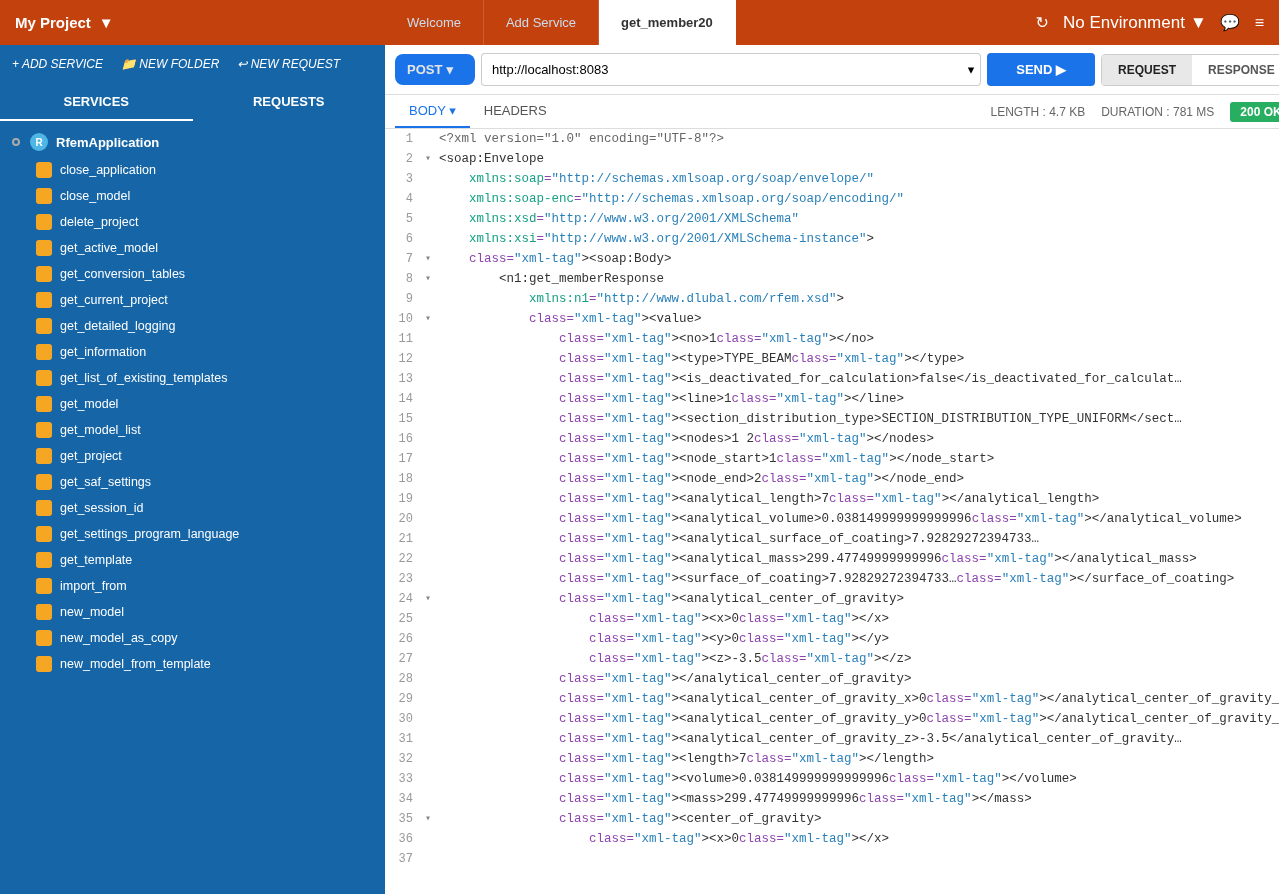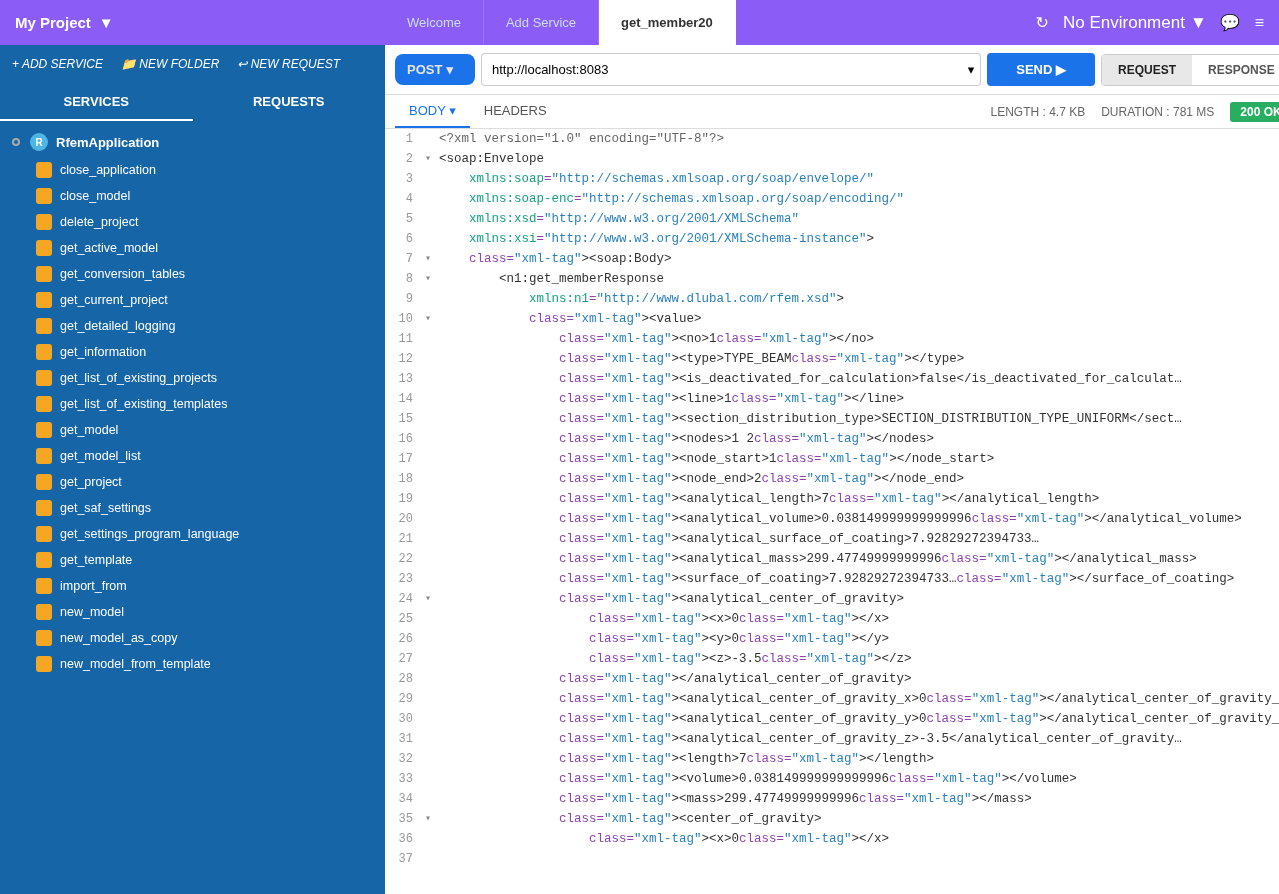--- a/index.html
+++ b/index.html
@@ -2,21 +2,21 @@
 <html><head>
   <meta charset="utf-8">
   <style>
     * { box-sizing: border-box; margin: 0; padding: 0; }
     body { font-family: 'Segoe UI', Arial, sans-serif; font-size: 13px; background: #f0f0f0; overflow: hidden; height: 894px; width: 1279px; }
 
     
     .top-bar {
       display: flex;
       align-items: center;
-      background: #8b5cf6;
+      background: #c2410c;
       height: 45px;
       width: 100%;
     }
     .project-title {
       color: white;
       font-size: 15px;
       font-weight: bold;
       padding: 0 10px 0 15px;
       display: flex;
       align-items: center;
@@ -407,41 +407,41 @@
           <div class="sidebar-item">
             <div class="service-icon"></div>
             <span>get_detailed_logging</span>
           </div>
           <div class="sidebar-item">
             <div class="service-icon"></div>
             <span>get_information</span>
           </div>
           <div class="sidebar-item">
             <div class="service-icon"></div>
-            <span>get_list_of_existing_projects</span>
-          </div>
-          <div class="sidebar-item">
-            <div class="service-icon"></div>
             <span>get_list_of_existing_templates</span>
           </div>
           <div class="sidebar-item">
             <div class="service-icon"></div>
             <span>get_model</span>
           </div>
           <div class="sidebar-item">
             <div class="service-icon"></div>
             <span>get_model_list</span>
           </div>
           <div class="sidebar-item">
             <div class="service-icon"></div>
             <span>get_project</span>
           </div>
           <div class="sidebar-item">
             <div class="service-icon"></div>
             <span>get_saf_settings</span>
+          </div>
+          <div class="sidebar-item">
+            <div class="service-icon"></div>
+            <span>get_session_id</span>
           </div>
           <div class="sidebar-item">
             <div class="service-icon"></div>
             <span>get_settings_program_language</span>
           </div>
           <div class="sidebar-item">
             <div class="service-icon"></div>
             <span>get_template</span>
           </div>
           <div class="sidebar-item">

